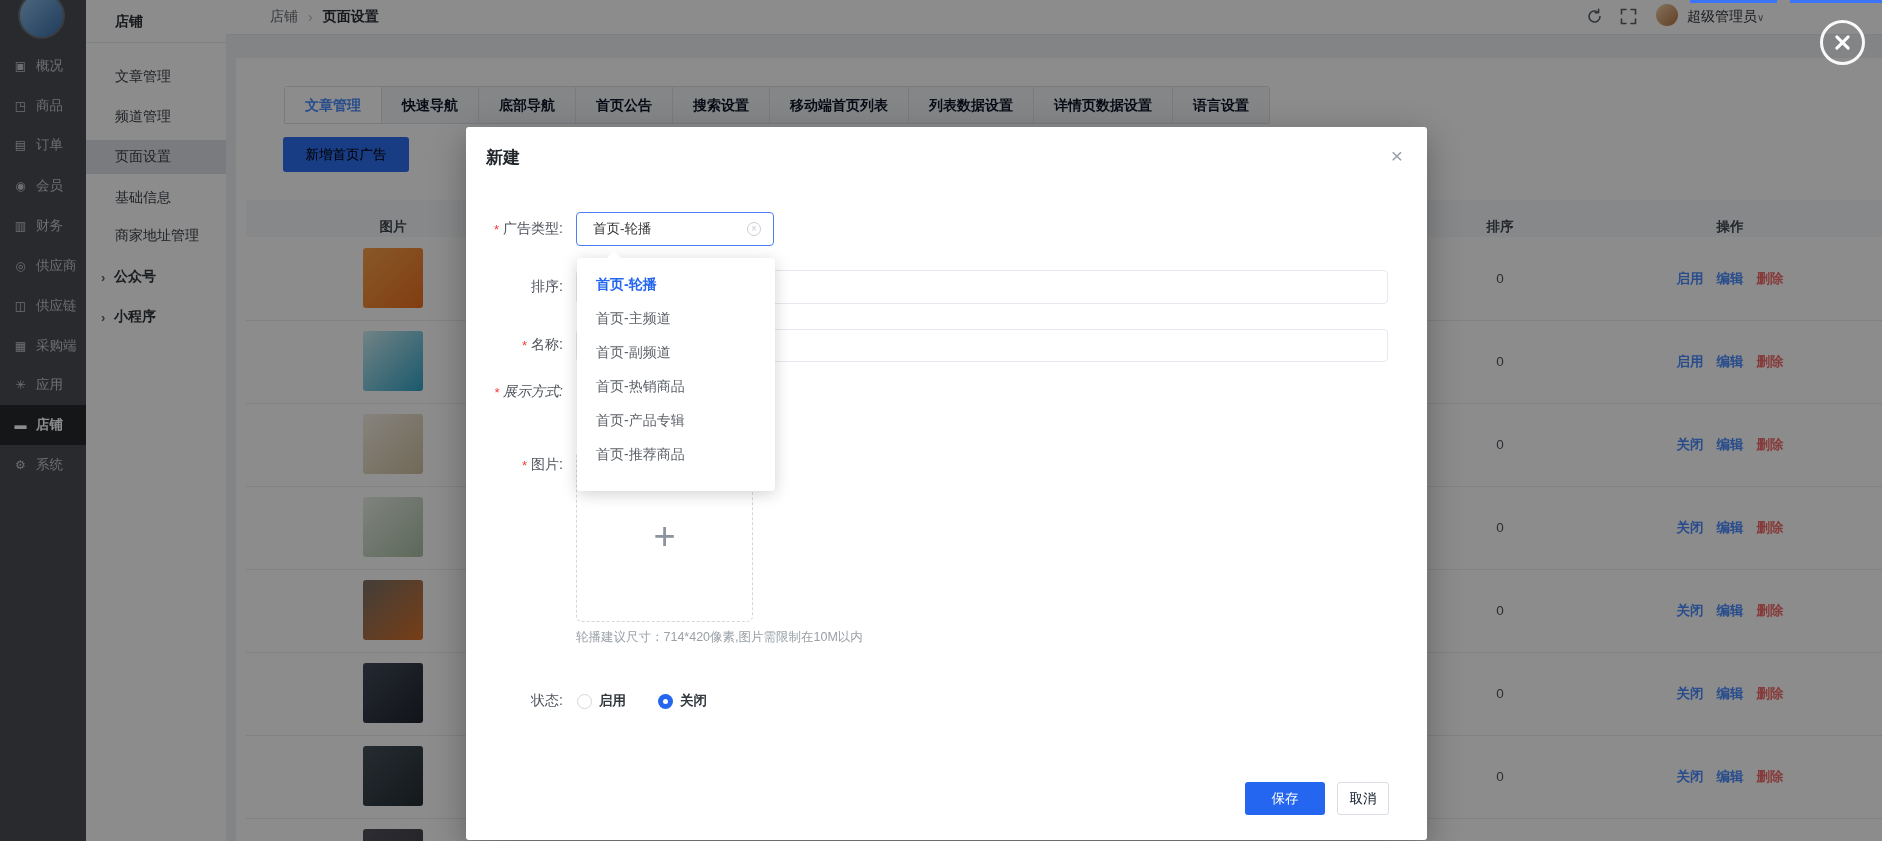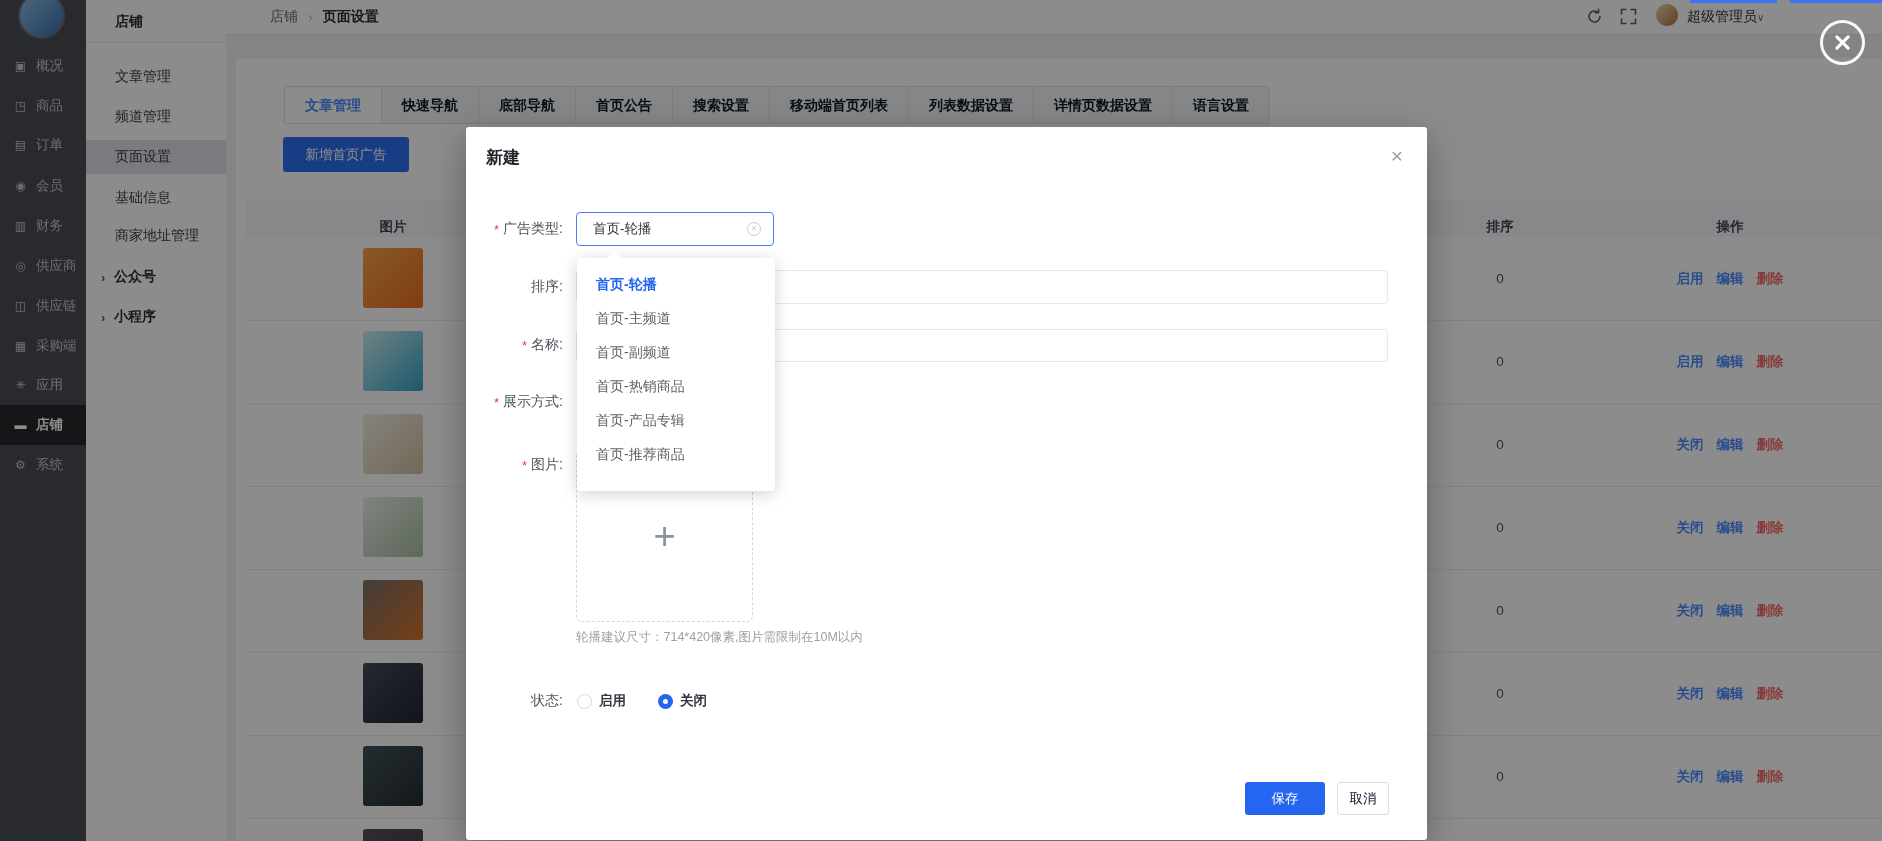--- a/index.html
+++ b/index.html
@@ -36,21 +36,21 @@
     font-size:14px;color:#2f343c;cursor:pointer;}
   .tb-user .chev{font-size:10px;color:#6a6f77;}
 
   
   .card{position:absolute;left:236px;top:58px;width:1646px;height:783px;background:#fff;overflow:hidden;z-index:1;}
   .tabs{position:absolute;left:48px;top:28px;display:flex;border:1px solid #dde1e8;border-radius:3px 3px 0 0;}
   .tab{height:36px;line-height:36px;padding:0 20px;font-size:14px;font-weight:600;color:#0f172a;
     background:#f3f4f6;border-right:1px solid #dde1e8;cursor:pointer;white-space:nowrap;}
   .tab:last-child{border-right:none;}
   .tab.active{background:#fff;color:#4b8dff;}
-  .add-btn{position:absolute;left:47px;top:79px;width:126px;height:35px;background:#2f6ff2;color:#ffffff;
+  .add-btn{position:absolute;left:47px;top:79px;width:126px;height:35px;background:#2f6ff2;color:#000000;
     font-size:13.5px;border:none;border-radius:3px;display:flex;align-items:center;justify-content:center;cursor:pointer;}
 
   
   .thead{position:absolute;left:10px;top:142px;width:1636px;height:37px;background:#f6f7fa;font-size:13.5px;color:#40464f;}
   .th{position:absolute;top:8px;height:37px;line-height:37px;text-align:center;font-weight:bold;}
   .trow{position:absolute;left:10px;width:1636px;height:83px;border-bottom:1px solid #ecedf1;}
   .pimg{position:absolute;left:117px;top:11px;width:60px;height:60px;border-radius:3px;}
   .tcell-sort{position:absolute;left:1184px;top:0;width:140px;height:83px;line-height:83px;text-align:center;
     font-size:13.5px;color:#50555e;}
   .tcell-act{position:absolute;left:1384px;top:0;width:200px;height:83px;display:flex;align-items:center;
@@ -314,21 +314,21 @@
     <div class="frow" style="top:142px;height:36px;">
       <div class="flabel">排序:</div>
       <input class="tinput fctl" value="" style="">
     </div>
 
     <div class="frow" style="top:201px;height:34px;">
       <div class="flabel req">名称:</div>
       <input class="tinput fctl" style="height: 33px;" value="">
     </div>
 
-    <div class="frow" style="top:258px;height:34px;">
+    <div class="frow" style="top:248px;height:34px;font-style:italic;">
       <div class="flabel req">展示方式:</div>
     </div>
 
     <div class="frow" style="top:323px;height:30px;">
       <div class="flabel req">图片:</div>
     </div>
     <div class="upload" style="position:absolute;left:110px;top:323px;">
       <span>+</span>
     </div>
     <div class="hint">轮播建议尺寸：714*420像素,图片需限制在10M以内</div>

